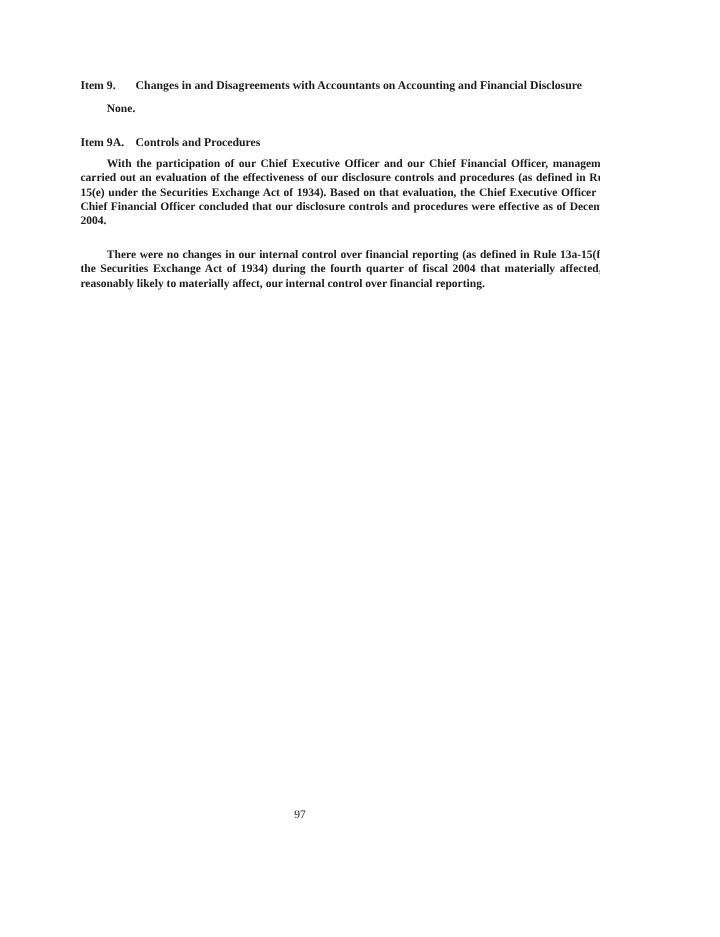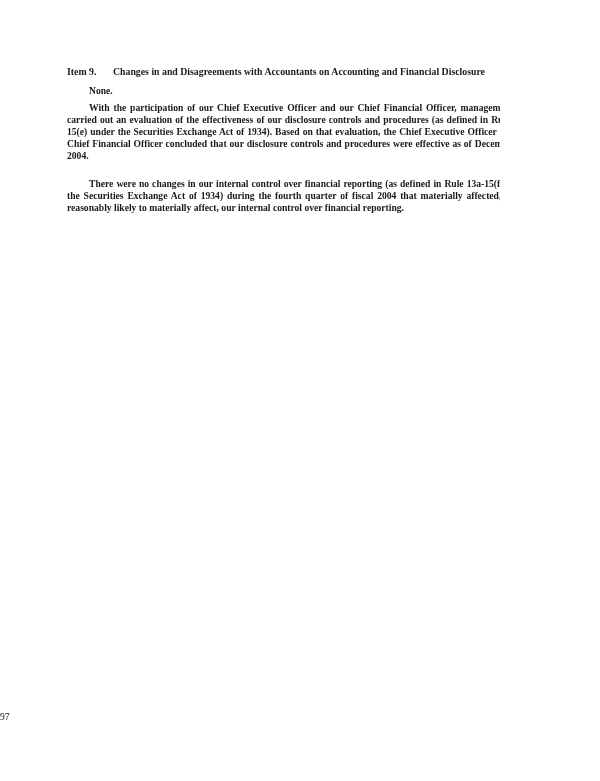--- a/index.html
+++ b/index.html
@@ -54,40 +54,44 @@
   }
   p.para-1 {
     margin-top: 5px;
   }
   p.para-2 {
     margin-top: 16px;
   }
   .page-number {
     position: absolute;
     left: 0;
-    top: 711px;
+    top: 674px;
     width: 100%;
-    text-align: left;
+    text-align: center;
     font-size: 9.6px;
     line-height: 12px;
   }
 </style>
 </head>
 <body>
 
 <div class="page">
   <div class="content">
 
     <div class="heading heading-9">
       <span class="item-label">Item 9.</span>
       <span class="item-title">Changes in and Disagreements with Accountants on Accounting and Financial Disclosure</span>
     </div>
 
     <div class="none-line">None.</div>
 
+    <div class="heading heading-9a">
+      <span class="item-label">Item 9A.</span>
+      <span class="item-title">Controls and Procedures</span>
+    </div>
 
     <p class="body-para para-1">With the participation of our Chief Executive Officer and our Chief Financial Officer, management has carried out an evaluation of the effectiveness of our disclosure controls and procedures (as defined in Rule 13a-15(e) under the Securities Exchange Act of 1934). Based on that evaluation, the Chief Executive Officer and the Chief Financial Officer concluded that our disclosure controls and procedures were effective as of December 31, 2004.</p>
 
     <p class="body-para para-2">There were no changes in our internal control over financial reporting (as defined in Rule 13a-15(f) under the Securities Exchange Act of 1934) during the fourth quarter of fiscal 2004 that materially affected, or are reasonably likely to materially affect, our internal control over financial reporting.</p>
 
   </div>
 
   <div class="page-number">97</div>
 </div>
 

